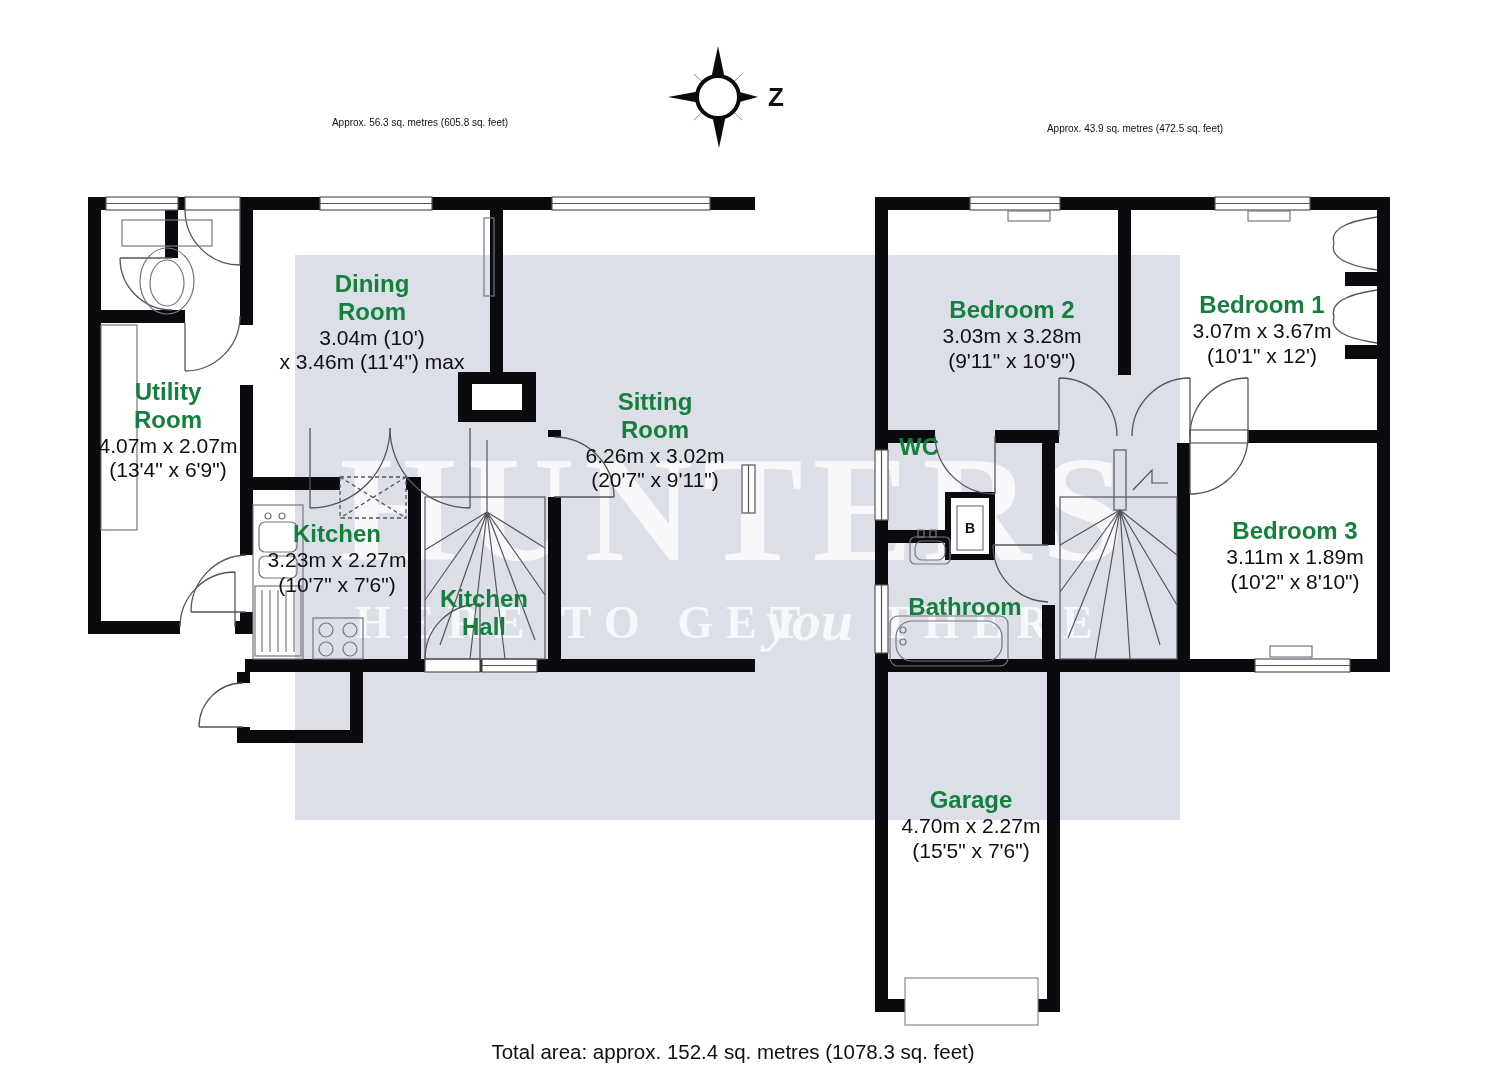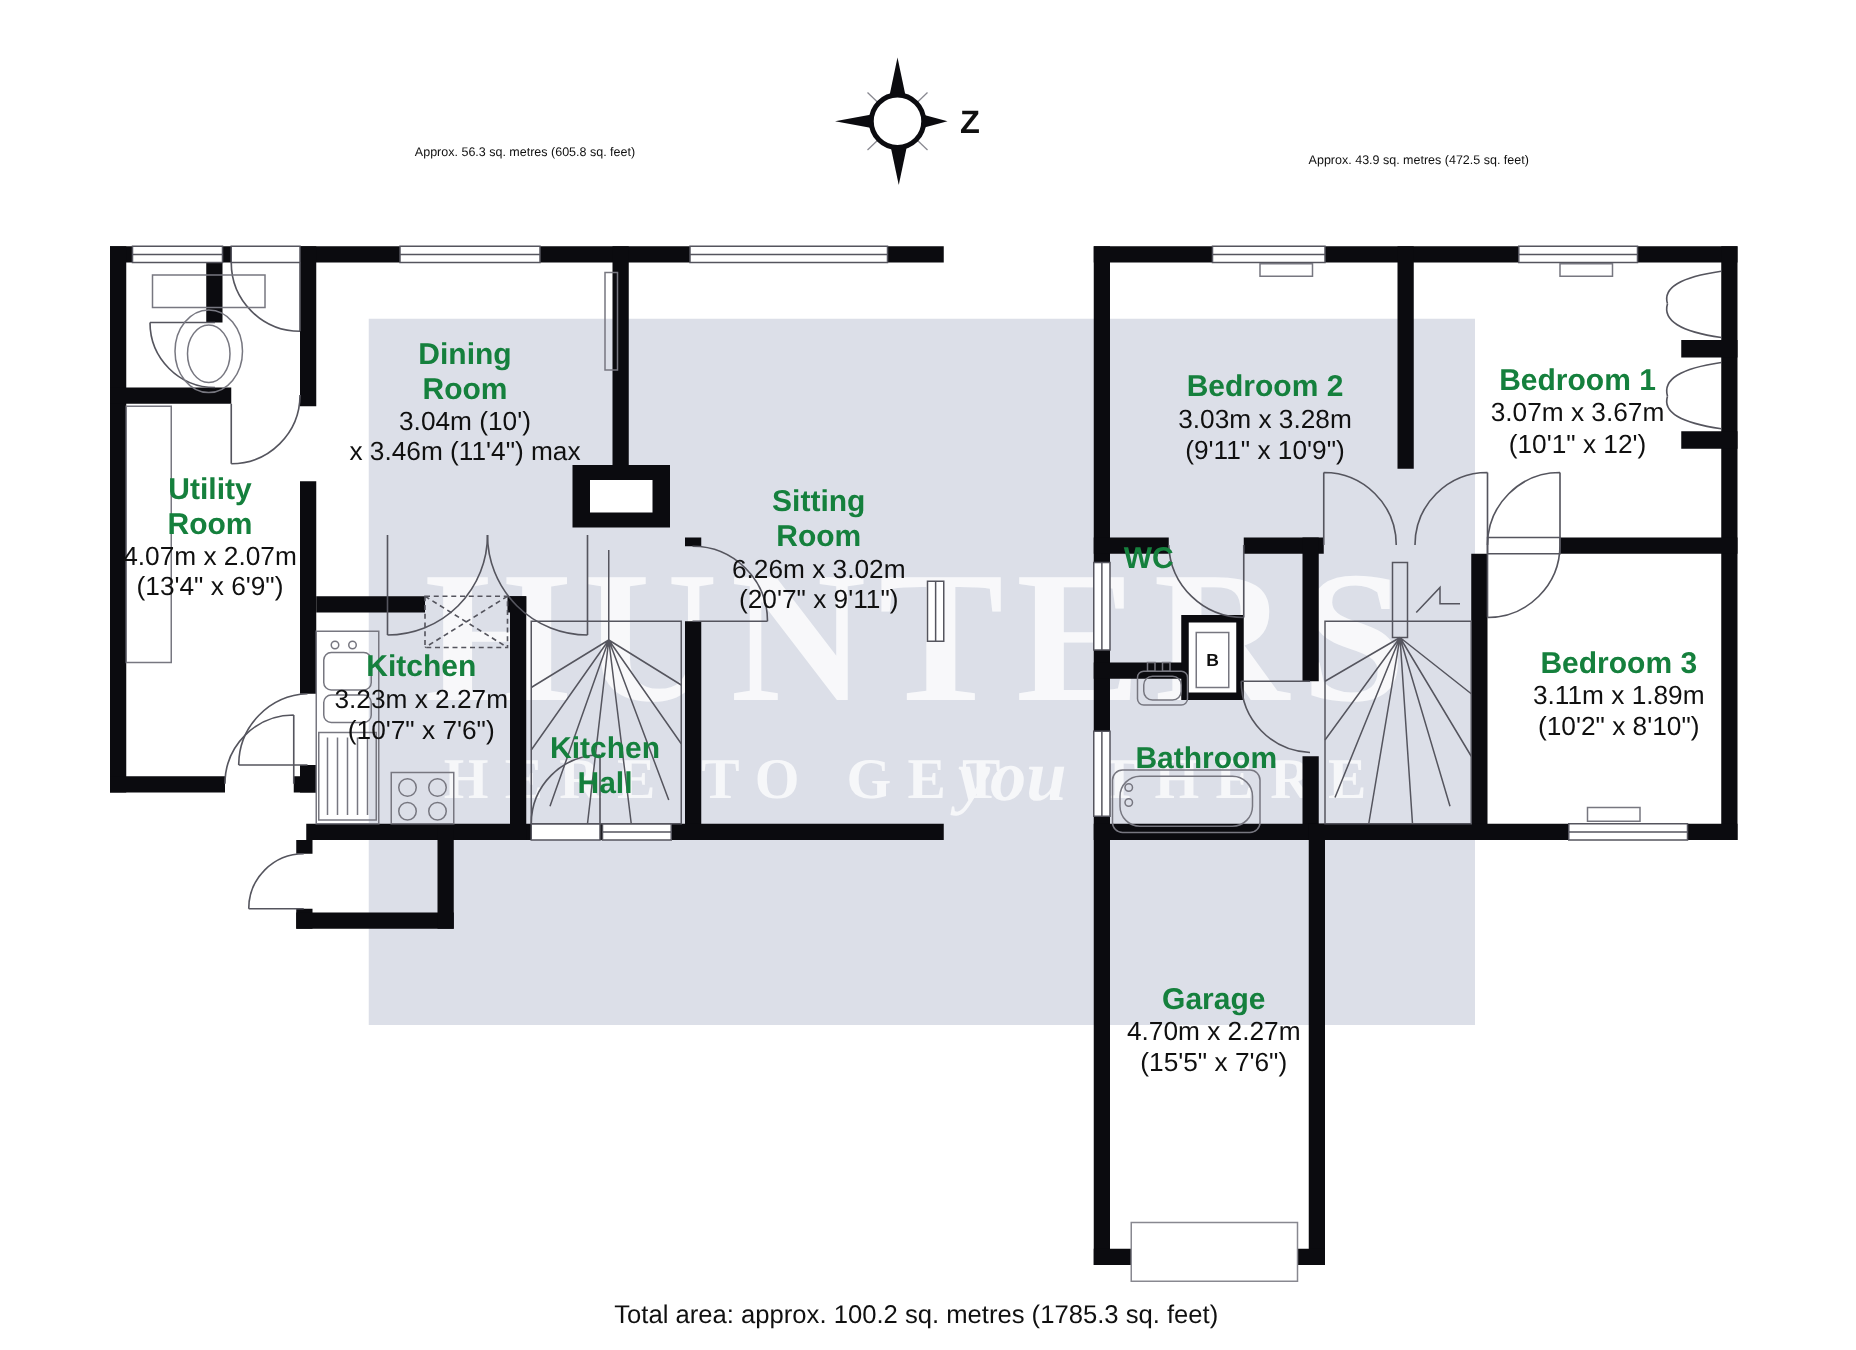--- a/index.html
+++ b/index.html
@@ -275,13 +275,13 @@
   <div class="rn">Bedroom 3</div>
   <div class="rd">3.11m x 1.89m</div>
   <div class="rd">(10'2" x 8'10")</div>
 </div>
 <div class="lbl" style="left:971px;top:786px">
   <div class="rn">Garage</div>
   <div class="rd">4.70m x 2.27m</div>
   <div class="rd">(15'5" x 7'6")</div>
 </div>
 
-<div class="lbl footer" style="left:733px;top:1040px">Total area: approx. 100.2 sq. metres (1785.3 sq. feet)</div>
+<div class="lbl footer" style="left:733px;top:1040px">Total area: approx. 152.4 sq. metres (1078.3 sq. feet)</div>
 
 </body></html>

